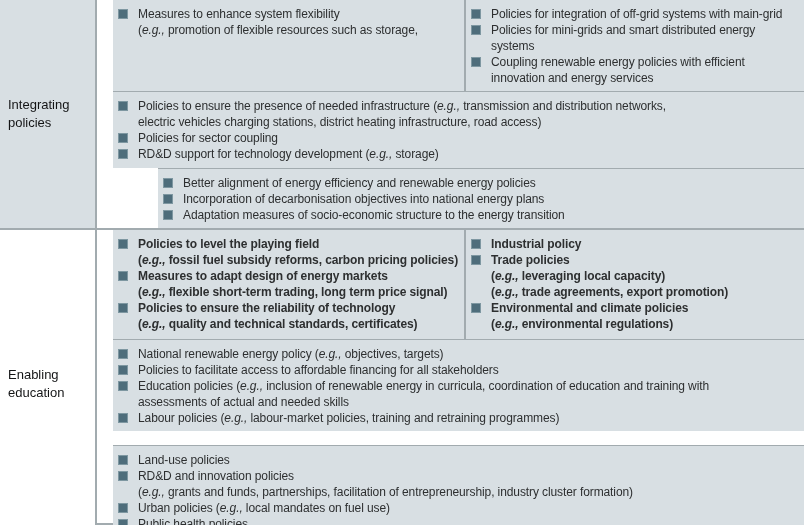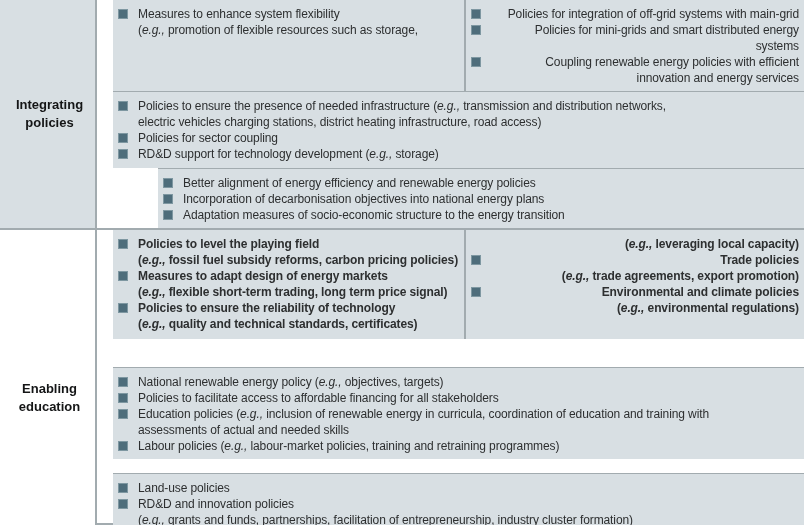--- a/index.html
+++ b/index.html
@@ -12,35 +12,35 @@
   }
   *{margin:0;padding:0;box-sizing:border-box;}
   html,body{width:804px;height:525px;overflow:hidden;background:#ffffff;}
   body{font-family:"Liberation Sans","DejaVu Sans",sans-serif;color:var(--text);}
   .tbl{width:804px;height:525px;border-bottom:2px solid var(--border);display:flex;flex-direction:column;}
   .group{display:flex;width:100%;}
   .group + .group{border-top:2px solid var(--border);}
   .label-cell{width:97px;flex:none;border-right:2px solid var(--border);display:flex;align-items:center;padding-left:8px;padding-right:4px;}
   .label-cell.shaded{background:var(--cell-bg);}
   .label-cell.plain{background:#ffffff;}
-  .label-text{font-weight:bold;font-size:13px;line-height:18px;color:var(--label-text);text-align:center;}
+  .label-text{font-weight:normal;font-size:13px;line-height:18px;color:var(--label-text);}
   .content{flex:1;display:flex;flex-direction:column;min-width:0;padding-left:16px;}
   .content .row{background:var(--cell-bg);display:flex;width:100%;}
   .content .row + .row{border-top:1.5px solid var(--border);}
   .cell{flex:1;min-width:0;padding:6px 5px 5px 5px;overflow:hidden;}
   .row.split .cell:first-child{flex:none;width:351px;}
-  .row.split .cell.second{border-left:2px solid var(--border);text-align:right;}
+  .row.split .cell.second{border-left:2px solid var(--border);}
   .line{position:relative;padding-left:20px;font-size:12px;line-height:16px;letter-spacing:-0.1px;}
   .bullet{position:absolute;left:0;top:3px;width:10px;height:10px;background:var(--bullet-fill);border:1px solid var(--bullet-border);display:inline-block;}
   
   .content[data-g="0"] .row:nth-child(1){min-height:91px;}
   .content[data-g="0"] .row:nth-child(2){min-height:77px;}
   .content[data-g="0"] .row:nth-child(3){min-height:55px;flex:1;margin-left:45px;}
   .content[data-g="1"] .row:nth-child(1){min-height:109px;font-weight:bold;}
-  .content[data-g="1"] .row:nth-child(2){min-height:88px;margin-top:28px;}
+  .content[data-g="1"] .row:nth-child(2){min-height:88px;}
   .content[data-g="1"] .row:nth-child(3){min-height:89px;flex:1;margin-top:14px;}
 </style>
 </head>
 <body>
 
 <div class="tbl">
   <div class="group">
     <div class="label-cell shaded">
       <div class="label-text">Integrating policies</div>
     </div>
@@ -83,22 +83,23 @@
         <div class="row split">
           <div class="cell">
             <div class="line first"><span class="bullet"></span>Policies to level the playing field</div>
             <div class="line cont">(<i>e.g.,</i> fossil fuel subsidy reforms, carbon pricing policies)</div>
             <div class="line first"><span class="bullet"></span>Measures to adapt design of energy markets</div>
             <div class="line cont">(<i>e.g.,</i> flexible short-term trading, long term price signal)</div>
             <div class="line first"><span class="bullet"></span>Policies to ensure the reliability of technology</div>
             <div class="line cont">(<i>e.g.,</i> quality and technical standards, certificates)</div>
           </div>
           <div class="cell second">
+            <div class="line first"><span class="bullet"></span>Industrial policy</div>
+            <div class="line first"><span class="bullet"></span>Trade policies</div>
             <div class="line cont">(<i>e.g.,</i> leveraging local capacity)</div>
-            <div class="line first"><span class="bullet"></span>Trade policies</div>
             <div class="line cont">(<i>e.g.,</i> trade agreements, export promotion)</div>
             <div class="line first"><span class="bullet"></span>Environmental and climate policies</div>
             <div class="line cont">(<i>e.g.,</i> environmental regulations)</div>
           </div>
         </div>
         <div class="row">
           <div class="cell">
             <div class="line first"><span class="bullet"></span>National renewable energy policy (<i>e.g.,</i> objectives, targets)</div>
             <div class="line first"><span class="bullet"></span>Policies to facilitate access to affordable financing for all stakeholders</div>
             <div class="line first"><span class="bullet"></span>Education policies (<i>e.g.,</i> inclusion of renewable energy in curricula, coordination of education and training with</div>

